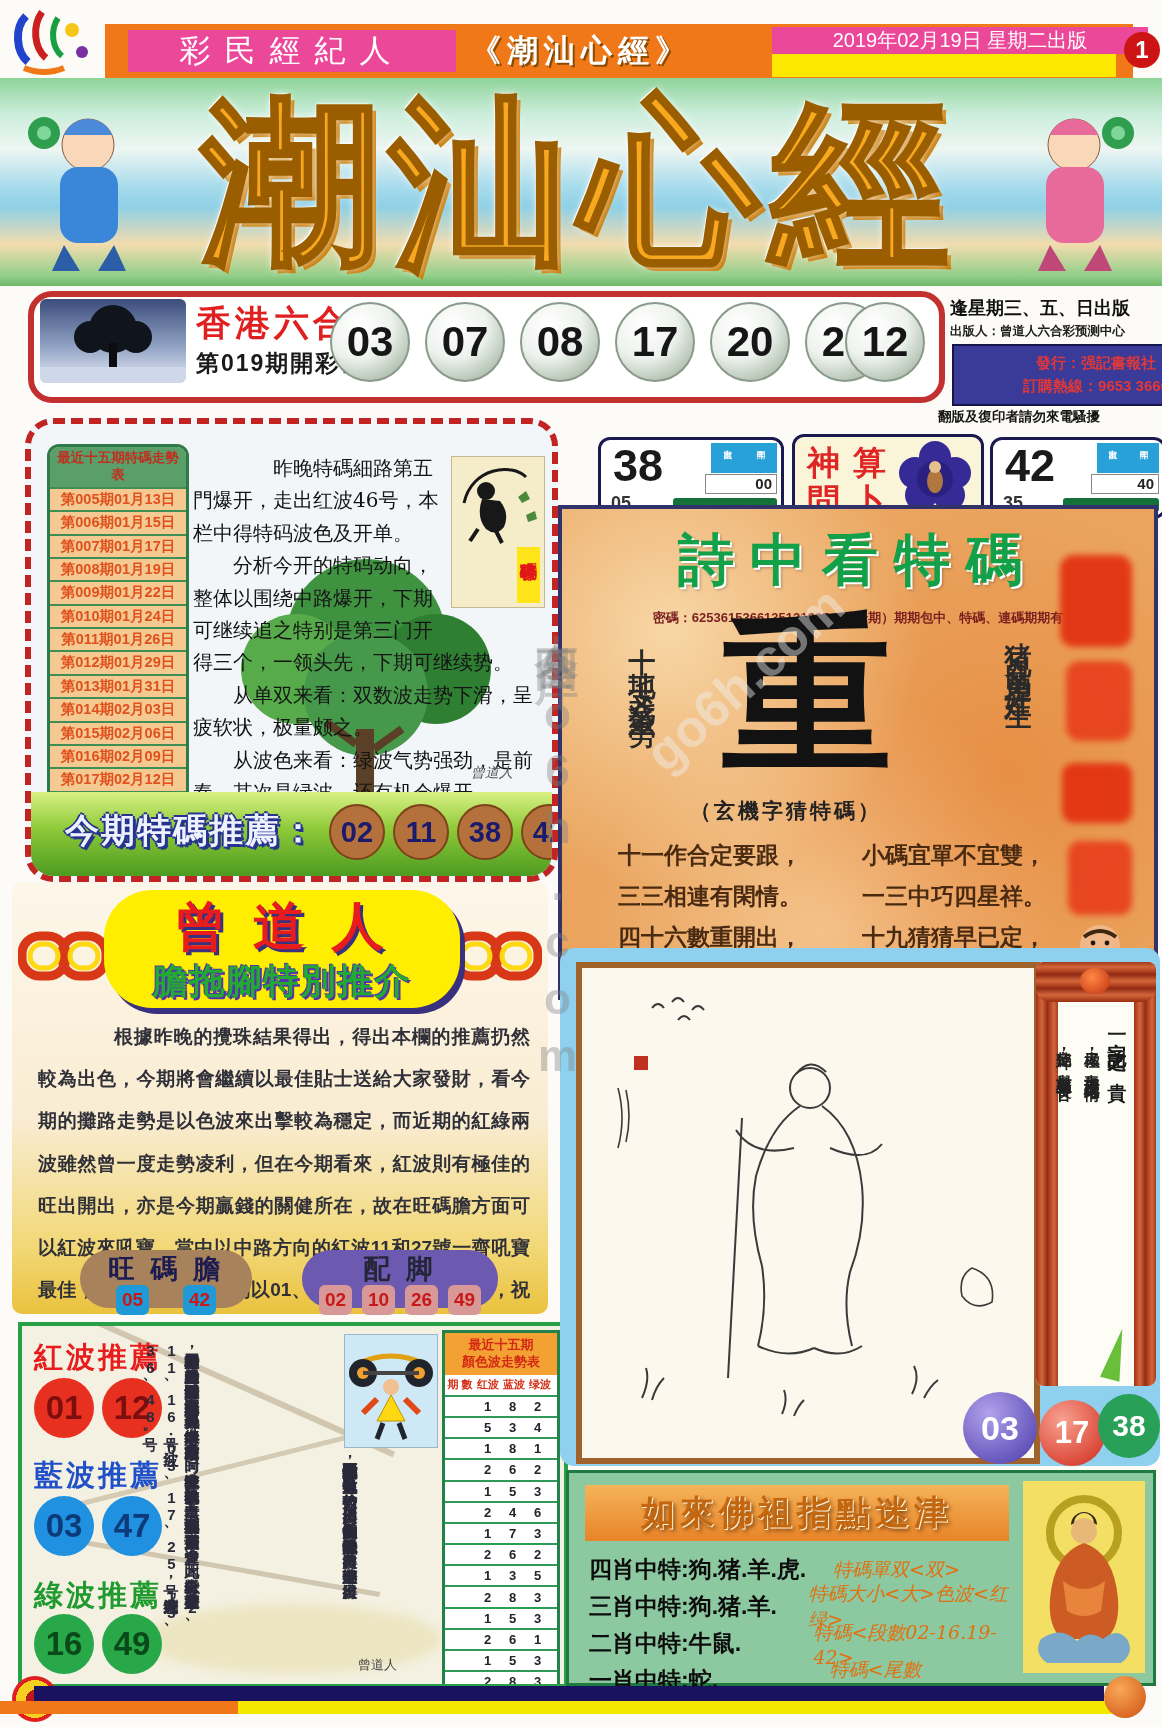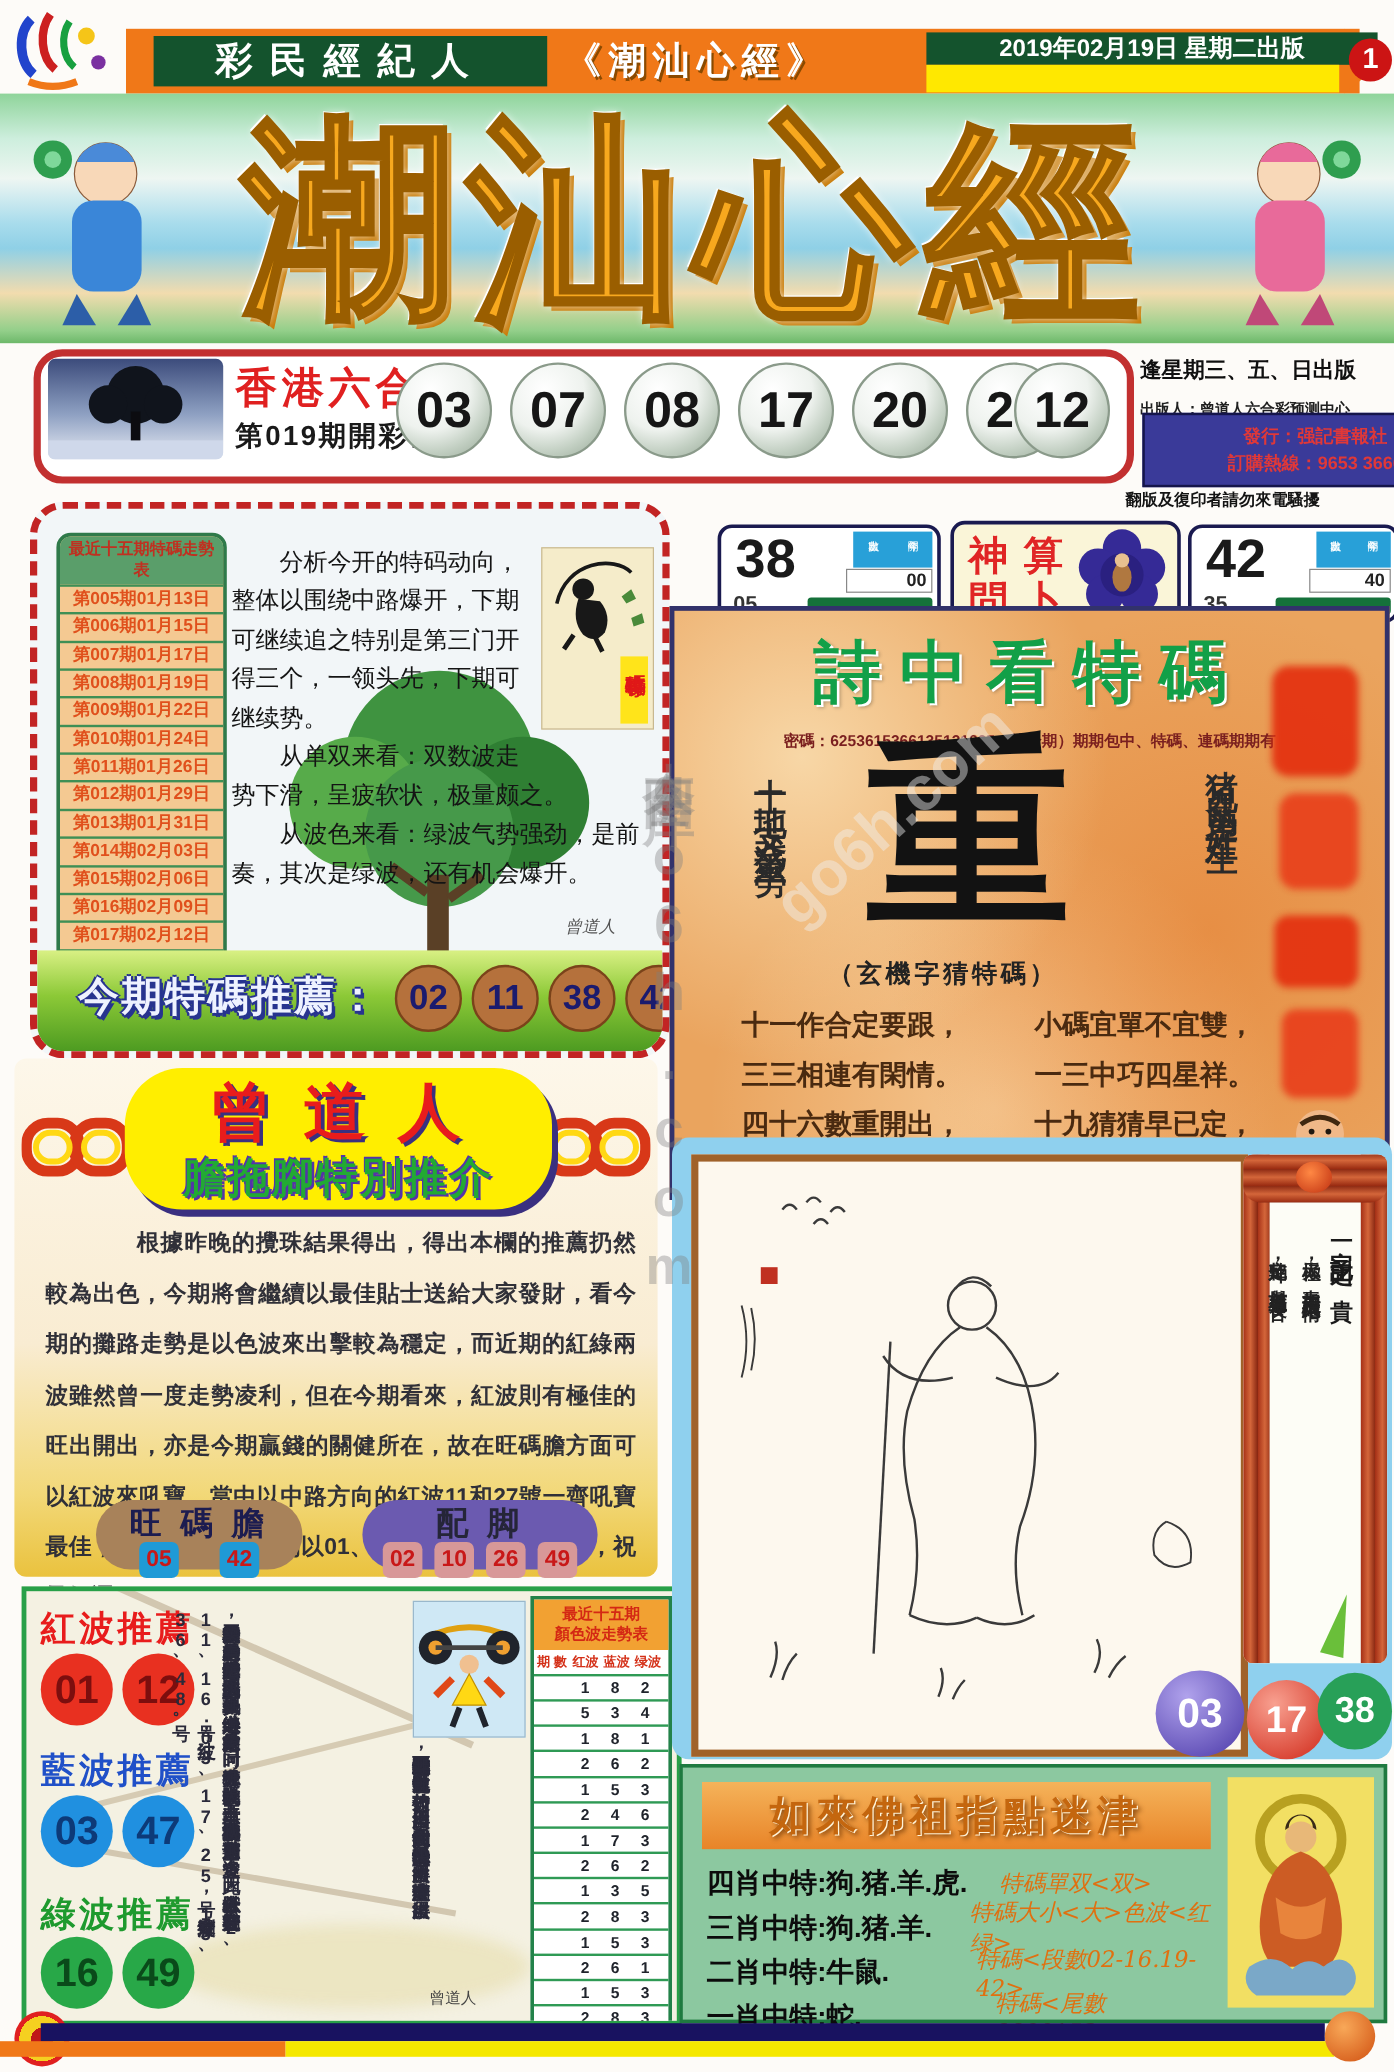--- a/index.html
+++ b/index.html
@@ -2,21 +2,21 @@
 <html><head>
 <meta charset="utf-8">
 <style>
   html,body{margin:0;padding:0;background:#e8e4e0;}
   .page{position:relative;width:1162px;height:1727px;background:#fdfbf8;overflow:hidden;
         font-family:"Liberation Sans","DejaVu Sans",sans-serif;margin:0 auto;}
   .abs{position:absolute;}
   .vt{writing-mode:vertical-rl;text-orientation:upright;}
   
   .band{background:#f07818;}
-  .pbox{background:#14532d;color:#fff;font-weight:700;}
+  .pbox{background:#ec4899;color:#fff;font-weight:400;}
   
   .resultbox{border:6px solid #c23030;border-radius:24px;background:#fff;}
   .ball{width:76px;height:76px;border-radius:50%;
         background:radial-gradient(circle at 35% 28%,#ffffff 0%,#eef2ee 45%,#c2cfc2 70%,#93a593 100%);
         border:2px solid #8a9a8a;display:flex;align-items:center;justify-content:center;
         font-size:42px;font-weight:900;color:#161616;}
   
   .statbox{border:3px solid #1a1a50;border-radius:12px;background:#fff;}
   .bluecell{background:#28a0d8;color:#fff;}
   
@@ -119,21 +119,21 @@
     <div class="ball">03</div>
     <div class="ball">07</div>
     <div class="ball">08</div>
     <div class="ball">17</div>
     <div class="ball">20</div>
     <div class="ball">23</div>
   </div>
   <div class="ball abs" style="left:845px;top:302px;">12</div>
 
   <div class="abs" style="left:950px;top:296px;width:210px;font-size:18px;font-weight:900;color:#101010;">逢星期三、五、日出版</div>
-  <div class="abs" style="left:950px;top:323px;width:212px;font-size:12.5px;font-weight:700;color:#202020;margin-top:10px;">出版人：曾道人六合彩预测中心</div>
+  <div class="abs" style="left:950px;top:323px;width:212px;font-size:12.5px;font-weight:700;color:#202020;">出版人：曾道人六合彩预测中心</div>
   <div class="abs" style="left:952px;top:344px;width:204px;height:58px;background:#3a3a99;border:2px solid #15154a;
        display:flex;flex-direction:column;align-items:center;justify-content:center;gap:4px;padding-left:40px;">
     <span style="color:#e03838;font-weight:900;font-size:15px;">發行：强記書報社</span>
     <span style="color:#e03838;font-weight:900;font-size:15px;">訂購熱線：9653 3666</span>
   </div>
   <div class="abs" style="left:938px;top:408px;width:224px;font-size:13.5px;font-weight:900;color:#141414;">翻版及復印者請勿來電騷擾</div>
 
   <div class="abs statbox" style="left:598px;top:437px;width:180px;height:76px;">
     <div class="abs" style="left:12px;top:0px;font-size:45px;font-weight:700;color:#1a1a1a;">38</div>
     <div class="abs bluecell" style="right:4px;top:3px;width:66px;height:30px;display:flex;justify-content:space-around;">
@@ -207,20 +207,21 @@
       <div style="float:right;width:92px;height:150px;background:#f5ecca;border:1px solid #c8b890;margin:4px 0 6px 8px;position:relative;">
         <svg width="90" height="92" viewBox="0 0 90 92">
           <path d="M12 46 C20 10 60 6 74 20" stroke="#181818" stroke-width="3" fill="none"></path>
           <circle cx="34" cy="34" r="9" fill="#181818"></circle>
           <path d="M30 42 q-6 18 4 30 q10 8 18 -2 q6 -14 -4 -26 z" fill="#181818"></path>
           <path d="M26 72 l-8 12 M44 74 l6 12" stroke="#181818" stroke-width="4"></path>
           <path d="M66 40 l8 -6 4 8 -8 4 z M74 58 l9 -4 2 8 -9 3 z" fill="#4a8a3a"></path>
         </svg>
         <div class="vt" style="position:absolute;right:4px;bottom:4px;height:52px;background:#ffe41a;color:#e01818;font-weight:900;font-size:17px;line-height:1.1;padding:2px;">專攻特碼</div>
       </div>
+      <p style="text-indent:4em;">昨晚特碼細路第五門爆开，走出红波46号，本栏中得特码波色及开单。</p>
       <p>分析今开的特码动向，整体以围绕中路爆开，下期可继续追之特别是第三门开得三个，一领头先，下期可继续势。</p>
       <p>从单双来看：双数波走势下滑，呈疲软状，极量颇之。</p>
       <p>从波色来看：绿波气势强劲，是前奏，其次是绿波，还有机会爆开。</p>
     </div>
     <div class="abs" style="left:440px;top:340px;font-size:14px;color:#555;font-style:italic;z-index:5;">曾道人</div>
 
     <div class="abs" style="left:0;bottom:0;width:521px;height:84px;background:linear-gradient(180deg,#d9f084 0%,#8cc937 45%,#4d9b21 100%);z-index:5;"></div>
     <div class="abs" style="left:34px;bottom:22px;z-index:6;font-size:34px;font-weight:900;color:#eef2ff;letter-spacing:2px;
          text-shadow:2px 0 0 #27348f,-2px 0 0 #27348f,0 2px 0 #27348f,0 -2px 0 #27348f,3px 3px 0 #27348f;">今期特碼推薦：</div>
     <div class="abs" style="left:298px;bottom:16px;display:flex;gap:8px;z-index:6;">

